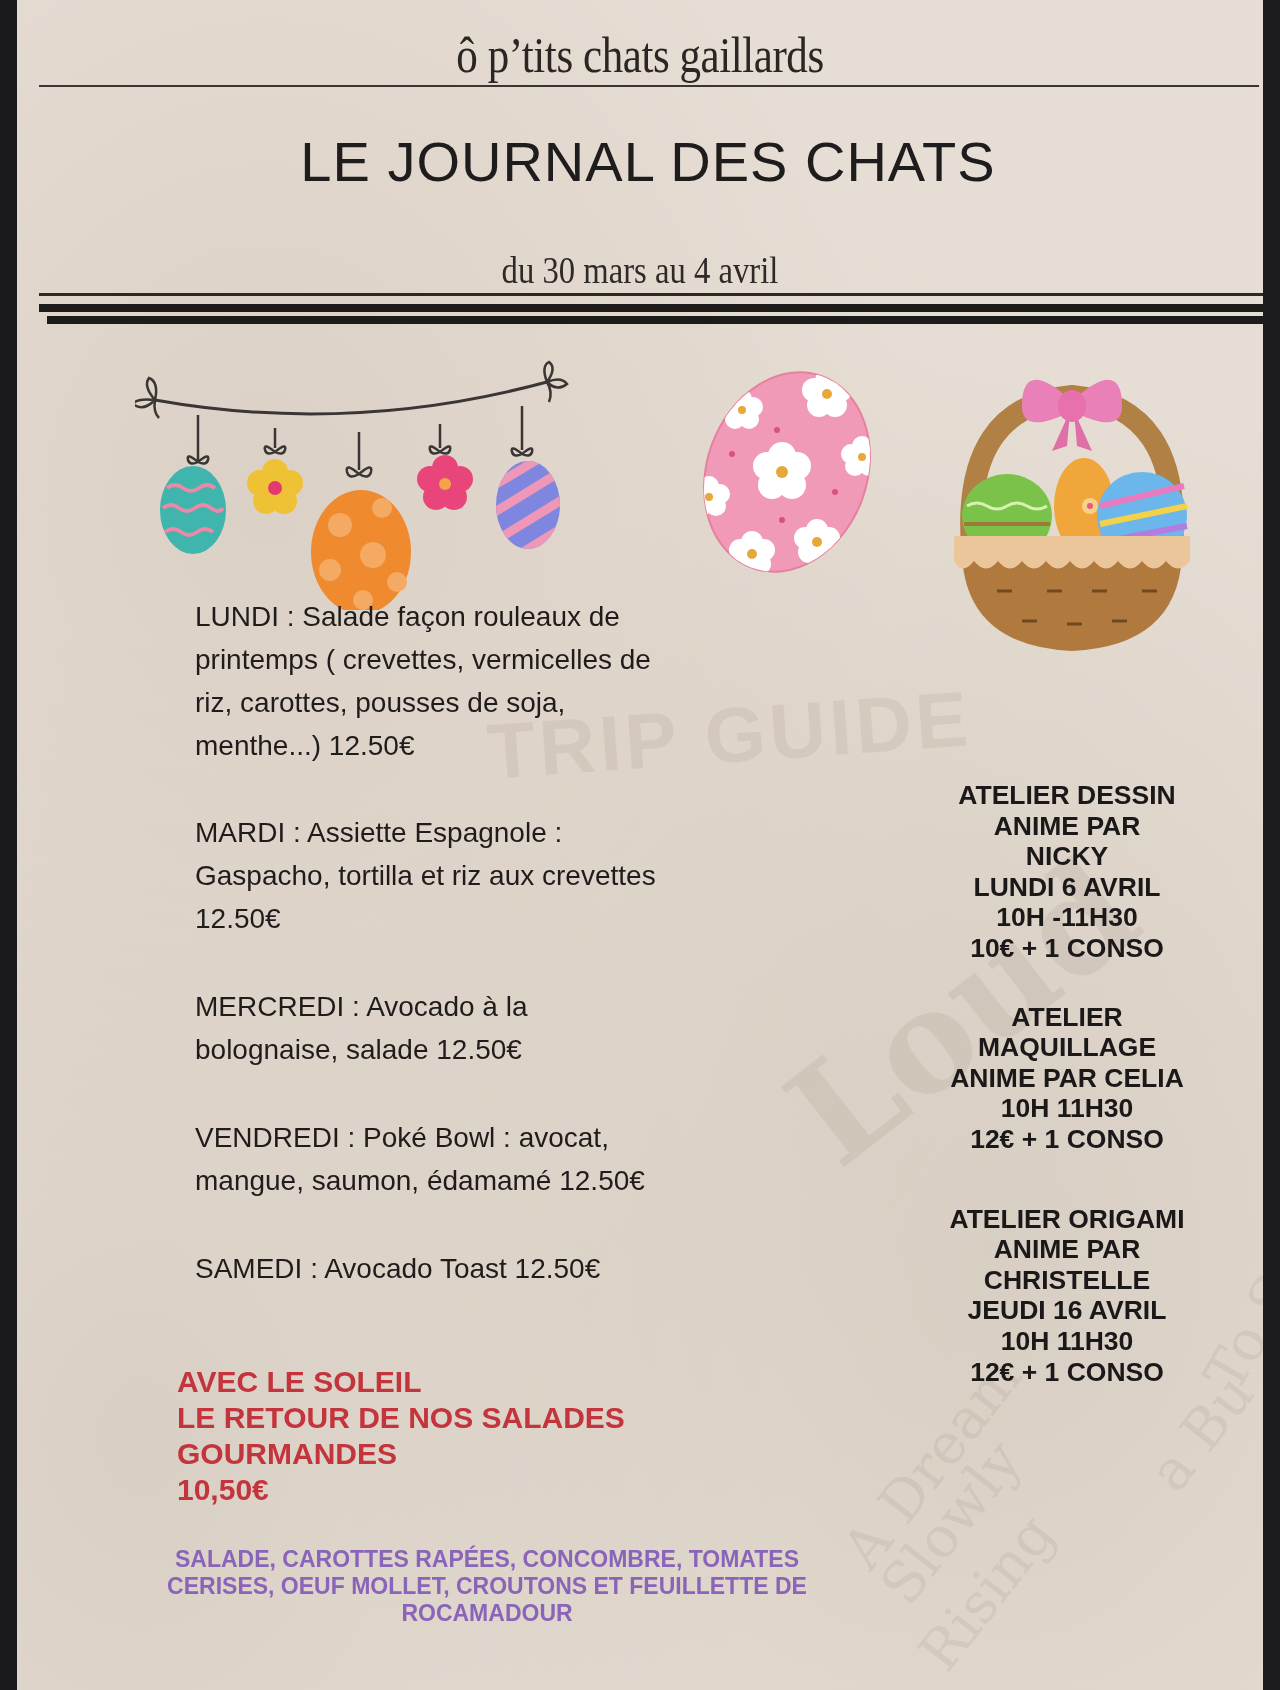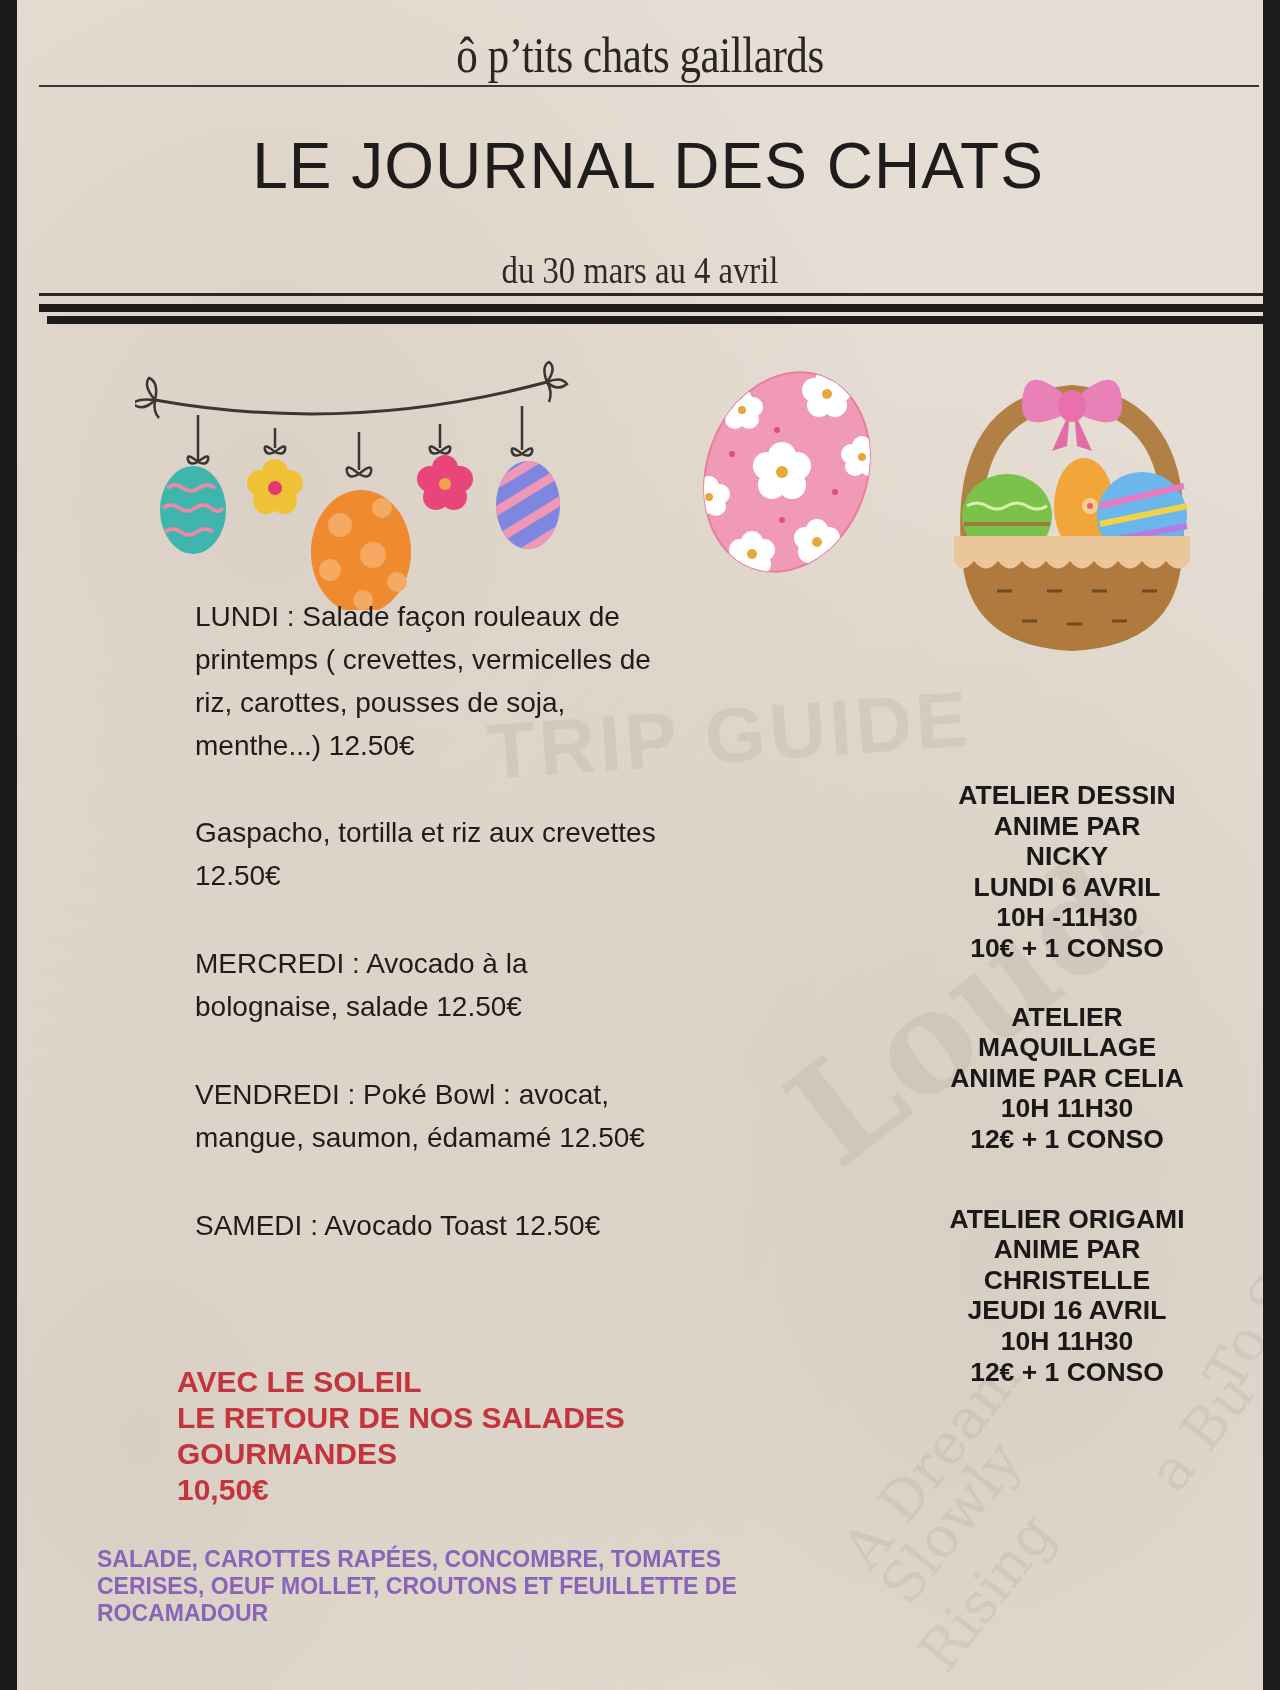--- a/index.html
+++ b/index.html
@@ -34,21 +34,21 @@
     .wm-sis { left: 1160px; top: 1280px; font-size: 56px; transform: rotate(-60deg); font-weight: normal; }
 
     .brand {
       position: absolute; left: 0; width: 1246px; top: 26px; text-align: center;
       font-family: "Liberation Serif", serif; font-size: 50px; color: #2a2624;
       transform: scaleX(0.86); letter-spacing: -0.5px;
     }
     .rule-top { position: absolute; left: 22px; top: 85px; width: 1220px; height: 2px; background: #3a3532; }
     .title {
       position: absolute; left: 0; width: 1262px; top: 134px; text-align: center;
-      font-family: "Liberation Sans", sans-serif; font-size: 64px; color: #1e1c1c;
+      font-family: "Liberation Sans", sans-serif; font-size: 56px; color: #1e1c1c;
       letter-spacing: 1px; line-height: 1;
     }
     .subtitle {
       position: absolute; left: 0; width: 1246px; top: 248px; text-align: center;
       font-family: "Liberation Serif", serif; font-size: 38px; color: #2e2a28;
       transform: scaleX(0.86);
     }
     .rule-a { position: absolute; left: 22px; top: 293px; width: 1224px; height: 3px; background: #2c2826; }
     .rule-b { position: absolute; left: 22px; top: 304px; width: 1224px; height: 8px; background: #1e1b1b; }
     .rule-c { position: absolute; left: 30px; top: 316px; width: 1232px; height: 8px; background: #1e1b1b; }
@@ -62,21 +62,21 @@
     }
     .menu-item { margin-bottom: 45px; }
     .menu-item.mi-1 { margin-bottom: 44px; }
 
     .promo {
       position: absolute; left: 160px; width: 600px; top: 1364px; 
       font-family: "Liberation Sans", sans-serif; font-weight: bold; font-size: 30px;
       color: #c4343c; line-height: 36px;
     }
     .ingredients {
-      position: absolute; left: 80px; width: 780px; top: 1546px; 
+      position: absolute; left: 80px; width: 780px; top: 1546px; text-align: center;
       font-family: "Liberation Sans", sans-serif; font-weight: bold; font-size: 23px;
       color: #8a64b8; line-height: 27px;
     }
     .ateliers {
       position: absolute; left: 880px; width: 340px; top: 780px; text-align: center;
       font-family: "Liberation Sans", sans-serif; font-weight: bold; font-size: 26.5px;
       color: #1a1818; line-height: 30.6px;
     }
     .atelier { margin-bottom: 38px; }
     .atelier.a2 { margin-bottom: 49px; }
@@ -293,20 +293,21 @@
   </svg>
 
   <div class="menu">
     <div class="menu-item mi-1">
       <div>LUNDI  : Salade façon rouleaux de</div>
       <div>printemps ( crevettes, vermicelles de</div>
       <div>riz, carottes, pousses de soja,</div>
       <div>menthe...) 12.50€</div>
     </div>
     <div class="menu-item">
+      <div>MARDI :  Assiette Espagnole :</div>
       <div>Gaspacho, tortilla et riz aux crevettes</div>
       <div>12.50€</div>
     </div>
     <div class="menu-item">
       <div>MERCREDI : Avocado à la</div>
       <div>bolognaise, salade 12.50€</div>
     </div>
     <div class="menu-item">
       <div>VENDREDI : Poké Bowl :  avocat,</div>
       <div>mangue, saumon, édamamé 12.50€</div>

